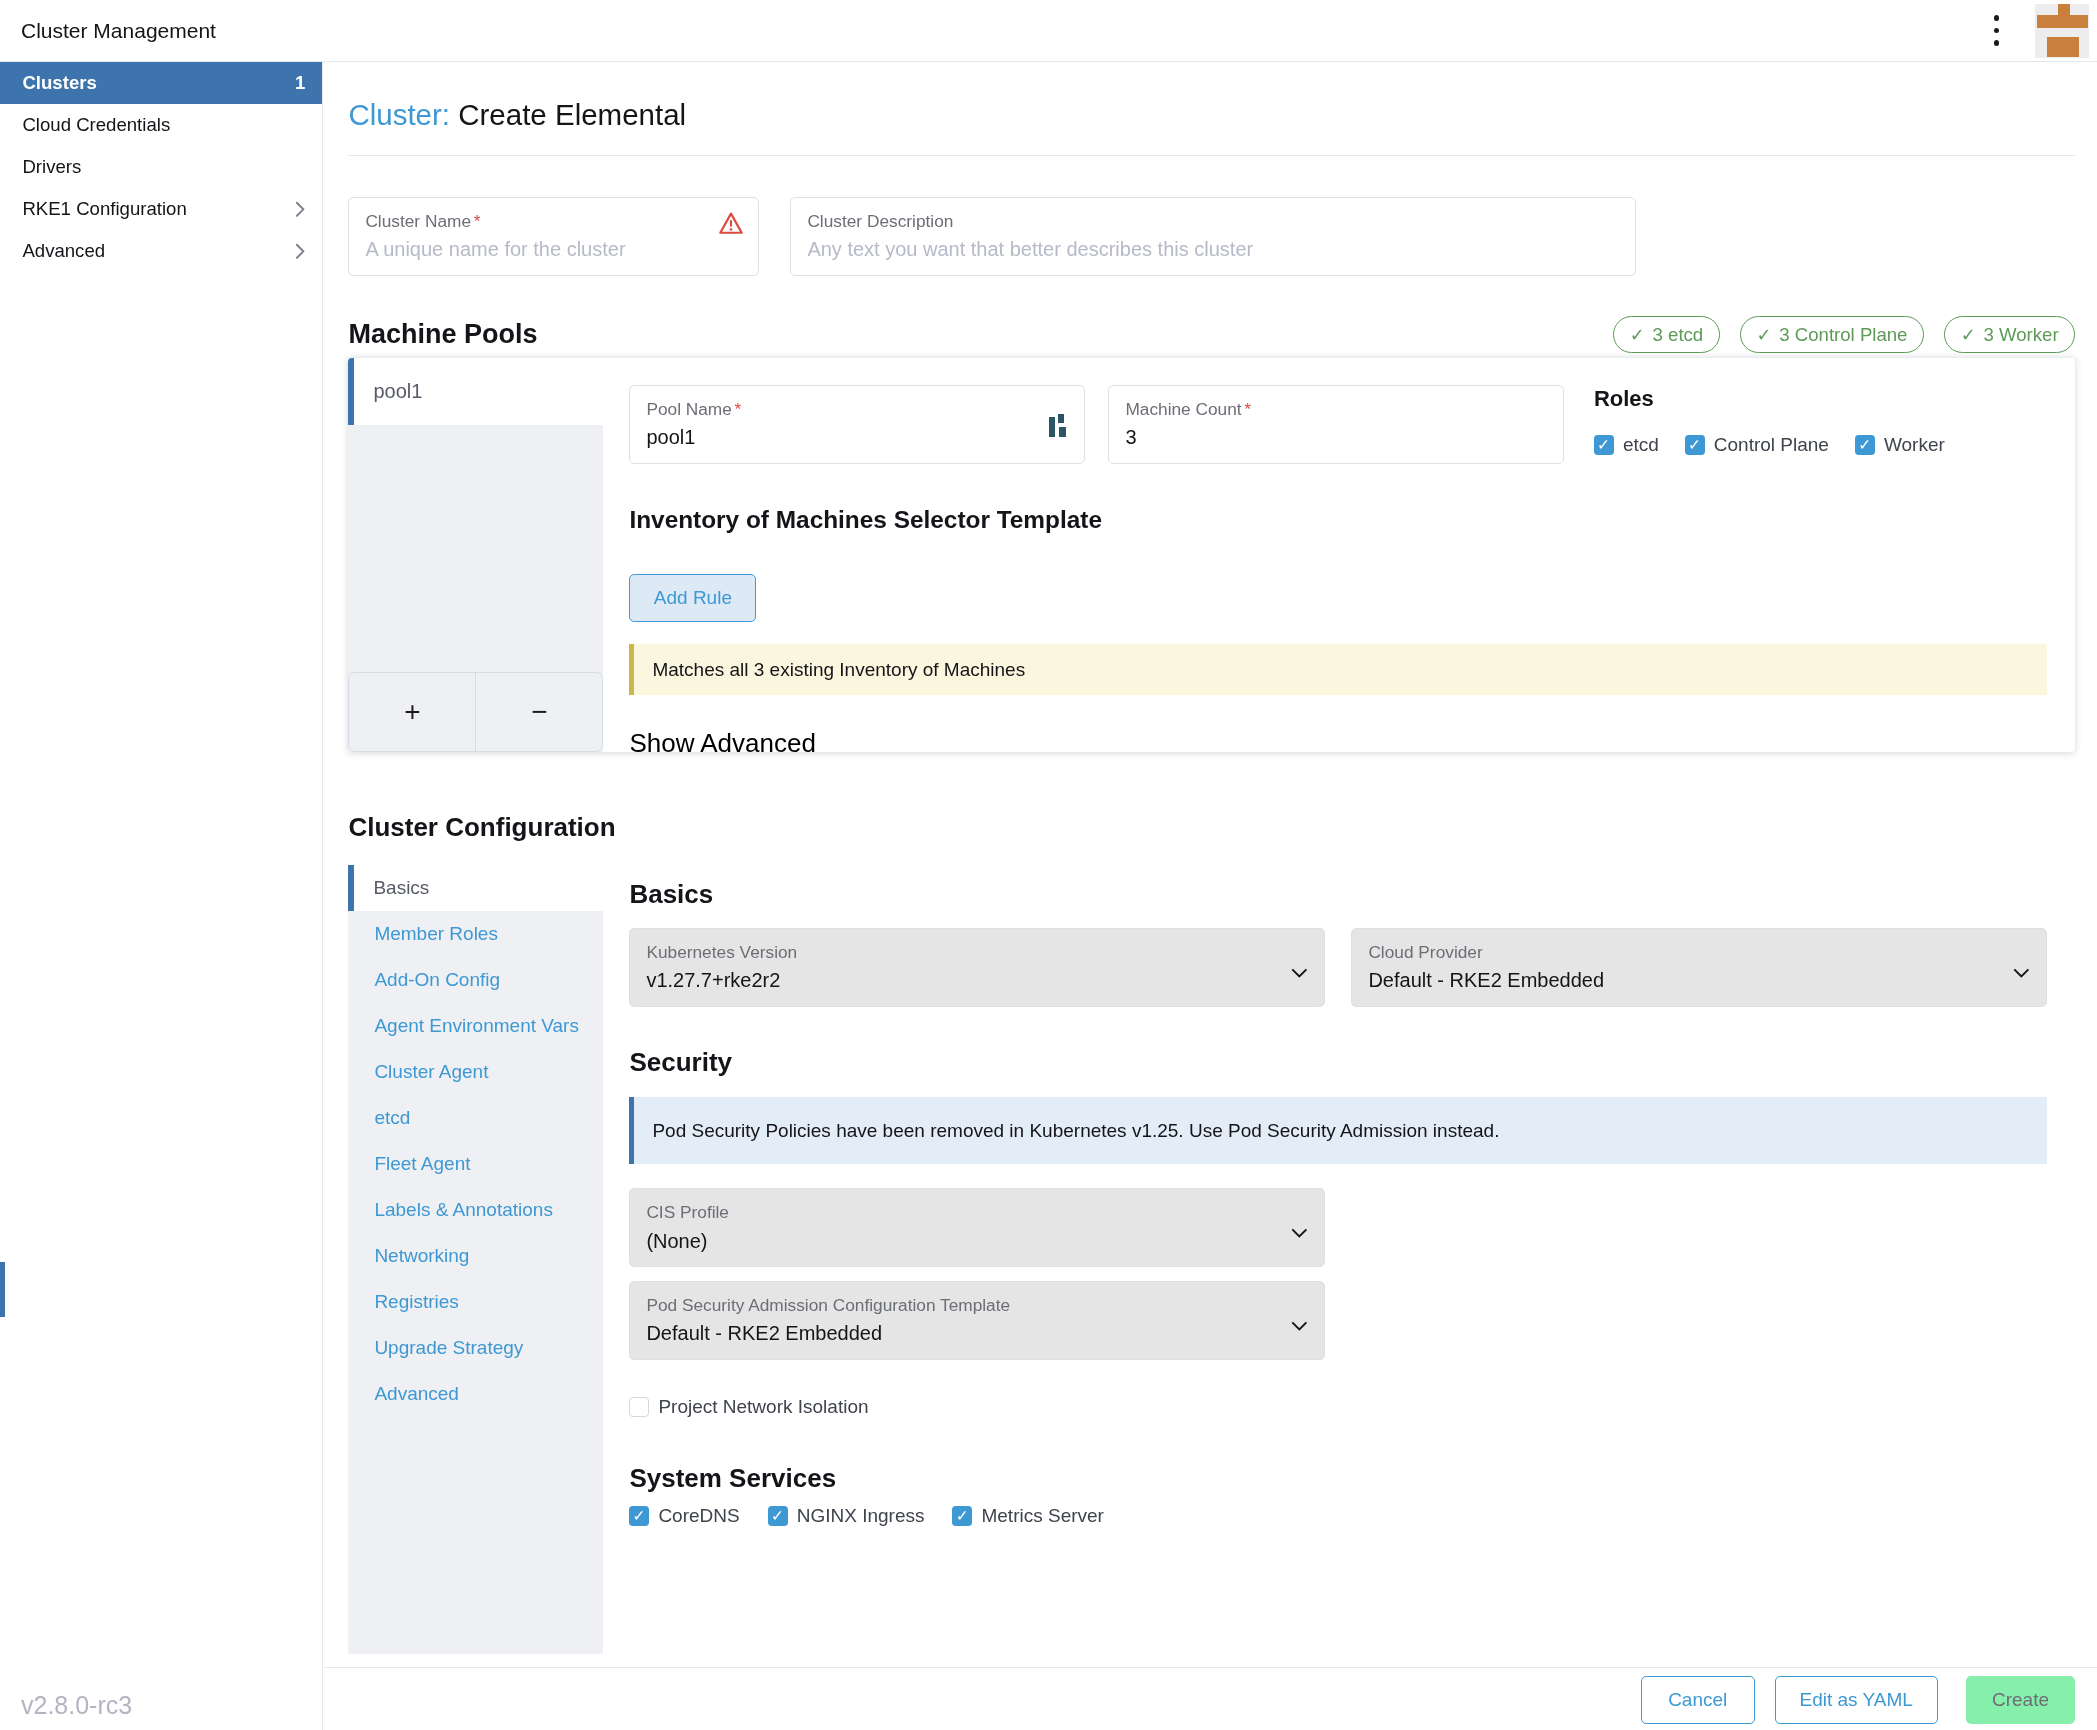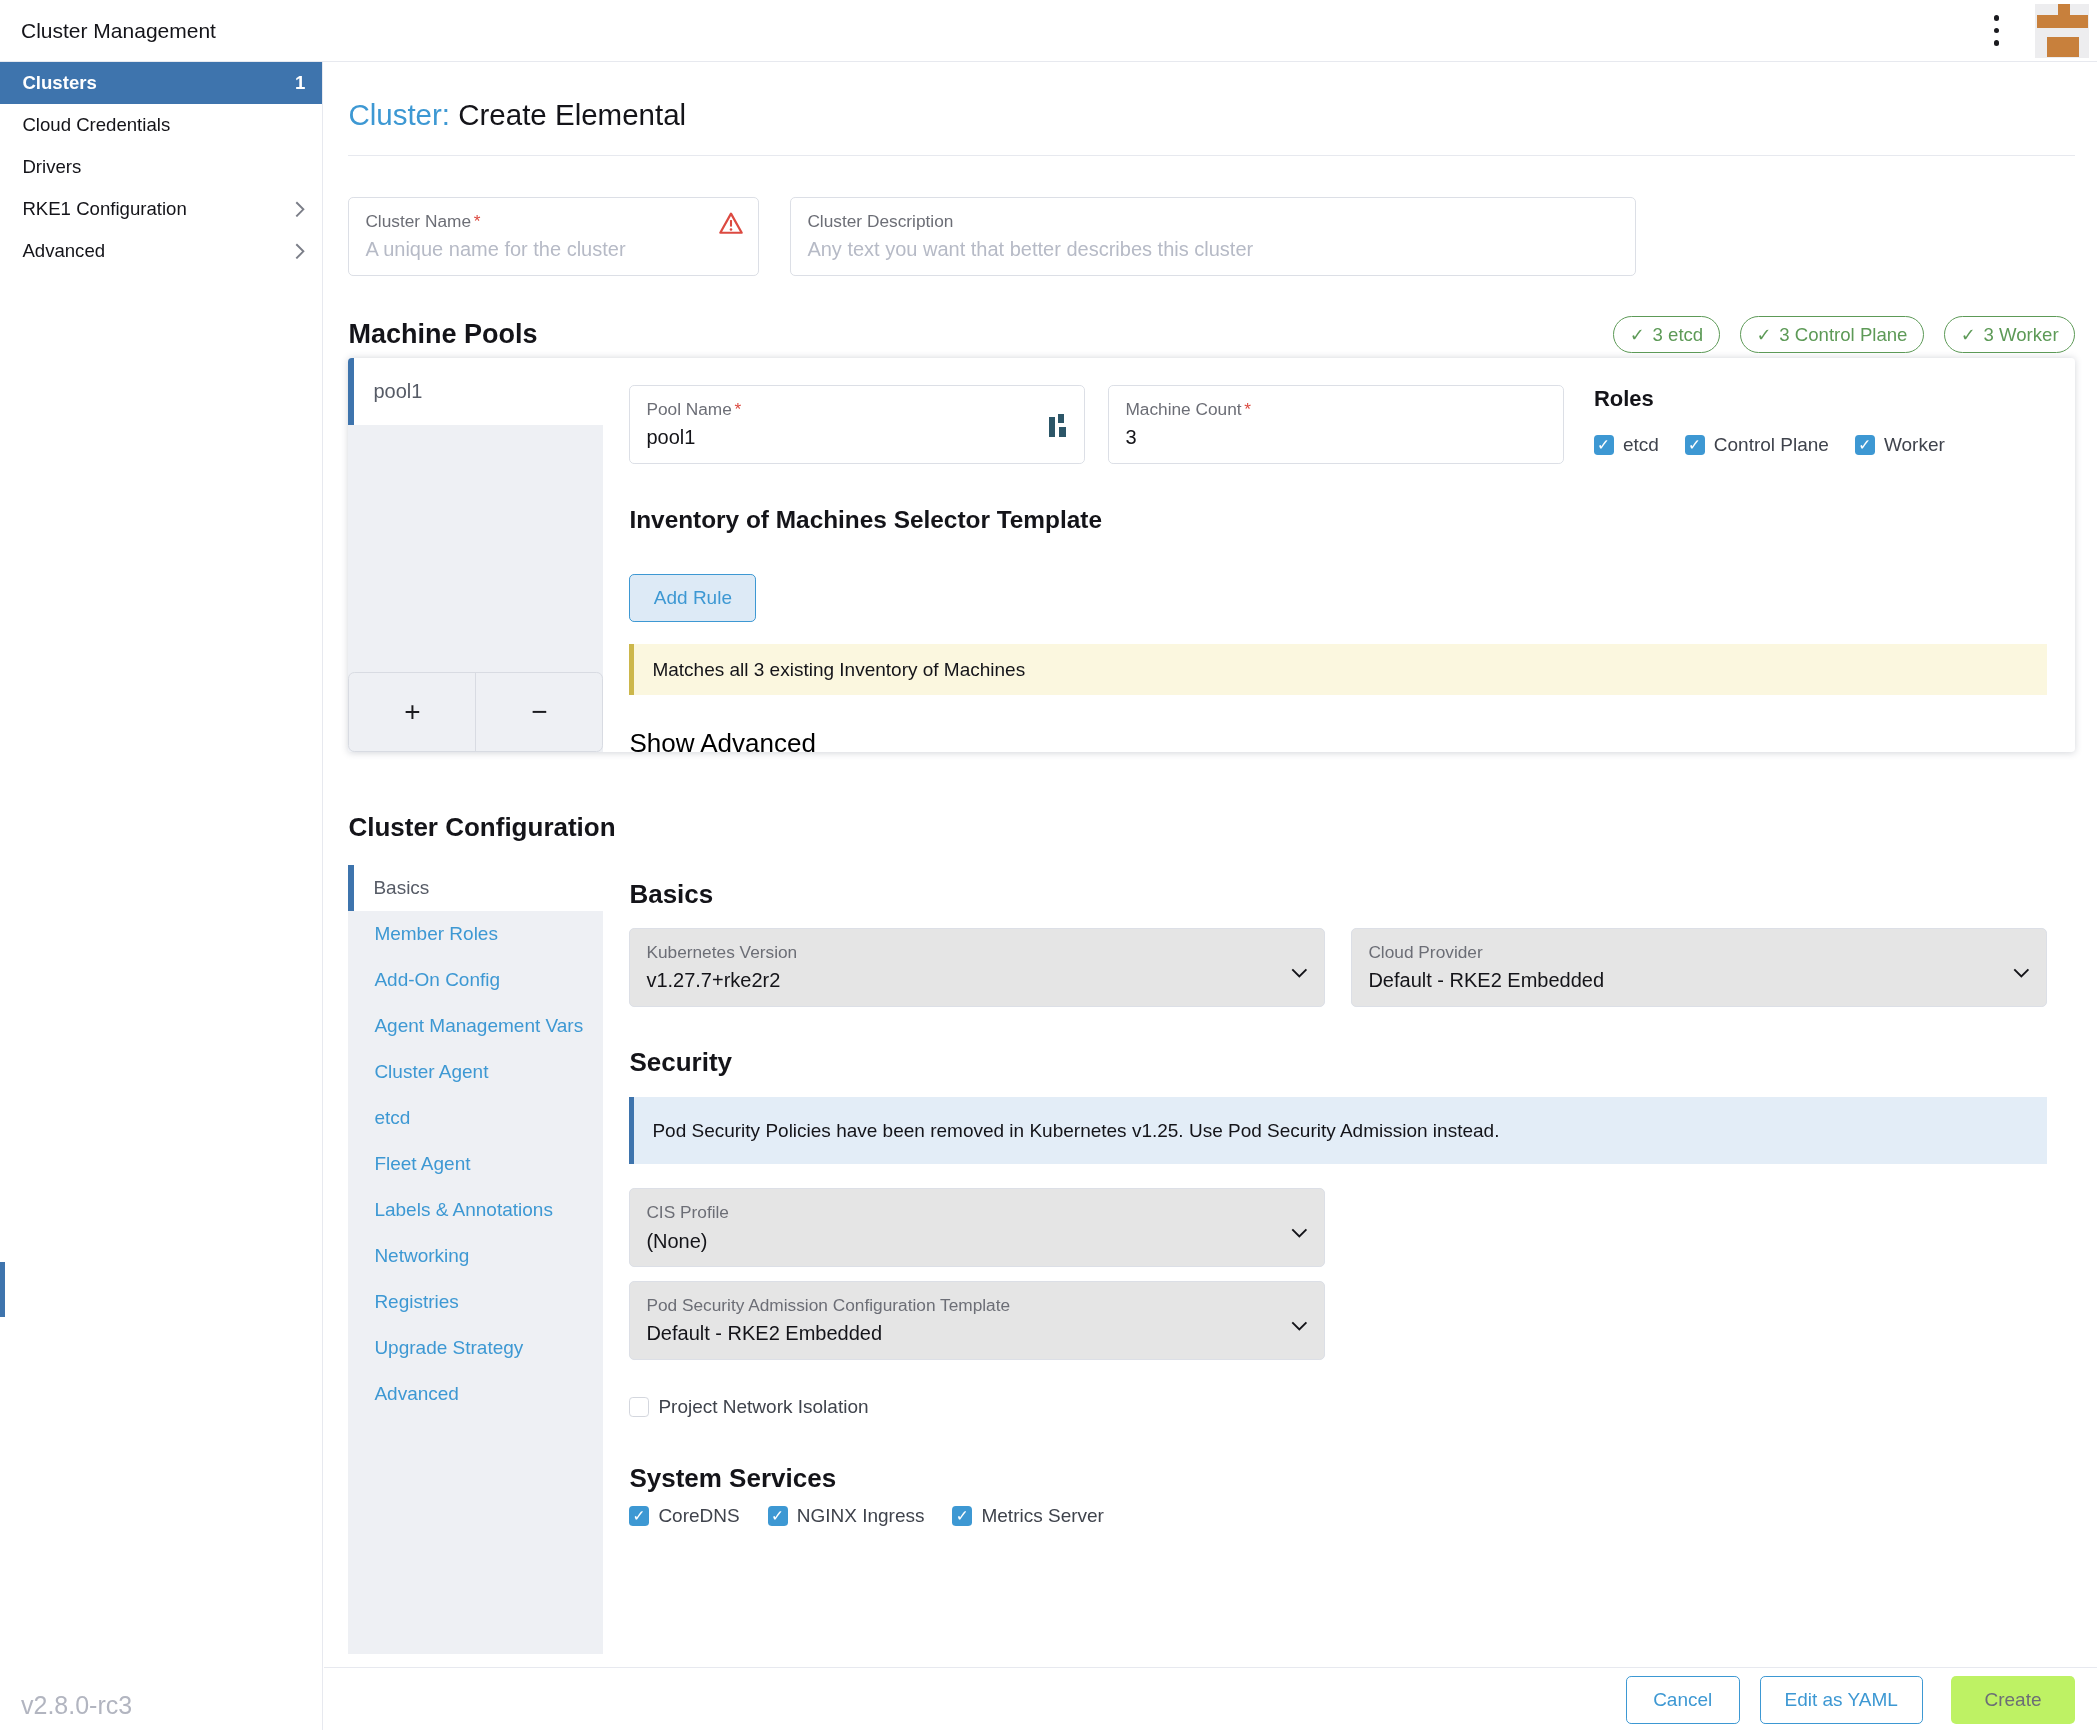--- a/index.html
+++ b/index.html
@@ -156,21 +156,21 @@
   .footer {
     position:absolute; left:324px; right:0; bottom:0; height:64px; background:#fff;
     border-top:1.3px solid #e7e9ef; display:flex; align-items:center; justify-content:flex-end;
     padding-right:22px; gap:20px; z-index:5;
   }
   .btn { height:48px; border-radius:5.1px; display:flex; align-items:center; justify-content:center;
          font-size:19px; cursor:pointer; }
   .btn-outline { border:1.3px solid #3d98d3; color:#3d98d3; background:#fff; }
   .btn-cancel { width:114px; }
   .btn-yaml { width:163px; }
-  .btn-create { width:124px; background:#bef264; color:#6c6e76; margin-left:8.3px; }
+  .btn-create { width:109px; background:#86efac; color:#6c6e76; margin-left:8.3px; }
   .yellow-card-wrap { width:1418px; }
 </style>
 </head>
 <body>
 
 <div class="header">
   <div class="header-title">Cluster Management</div>
   <div class="header-right">
     <div class="kebab">
         <i></i>
@@ -326,21 +326,21 @@
       <div class="cc-item active">
           <span>Basics</span>
         </div>
       <div class="cc-item">
           <span>Member Roles</span>
         </div>
       <div class="cc-item">
           <span>Add-On Config</span>
         </div>
       <div class="cc-item">
-          <span>Agent Management Vars</span>
+          <span>Agent Environment Vars</span>
         </div>
       <div class="cc-item">
           <span>Cluster Agent</span>
         </div>
       <div class="cc-item">
           <span>etcd</span>
         </div>
       <div class="cc-item">
           <span>Fleet Agent</span>
         </div>

